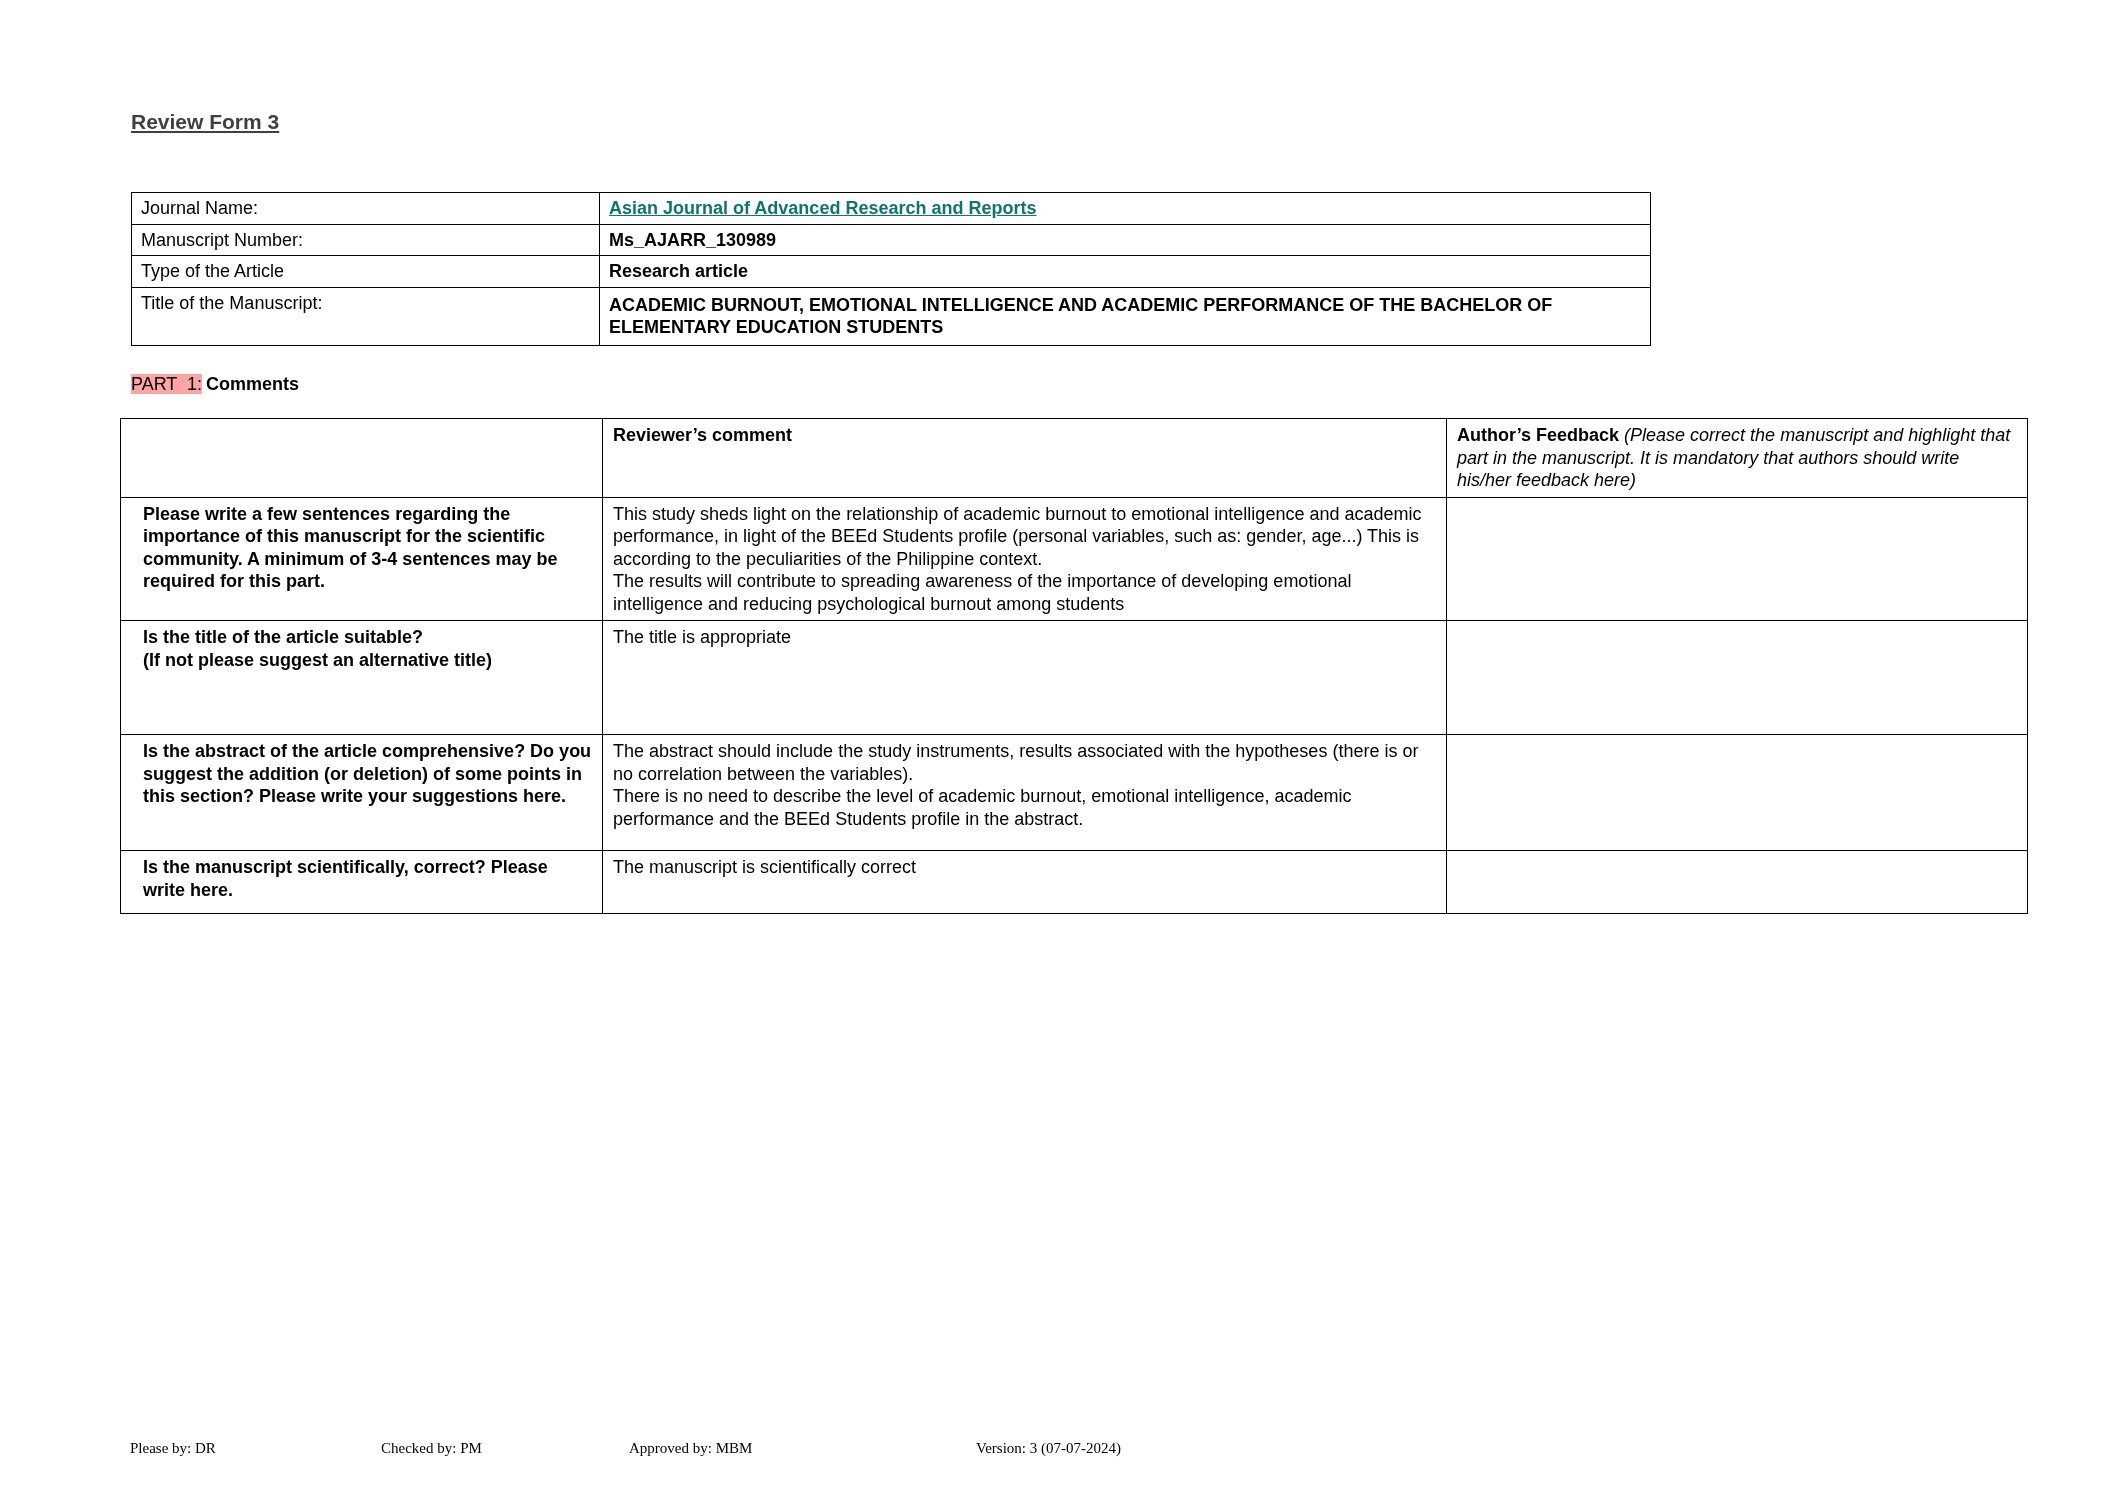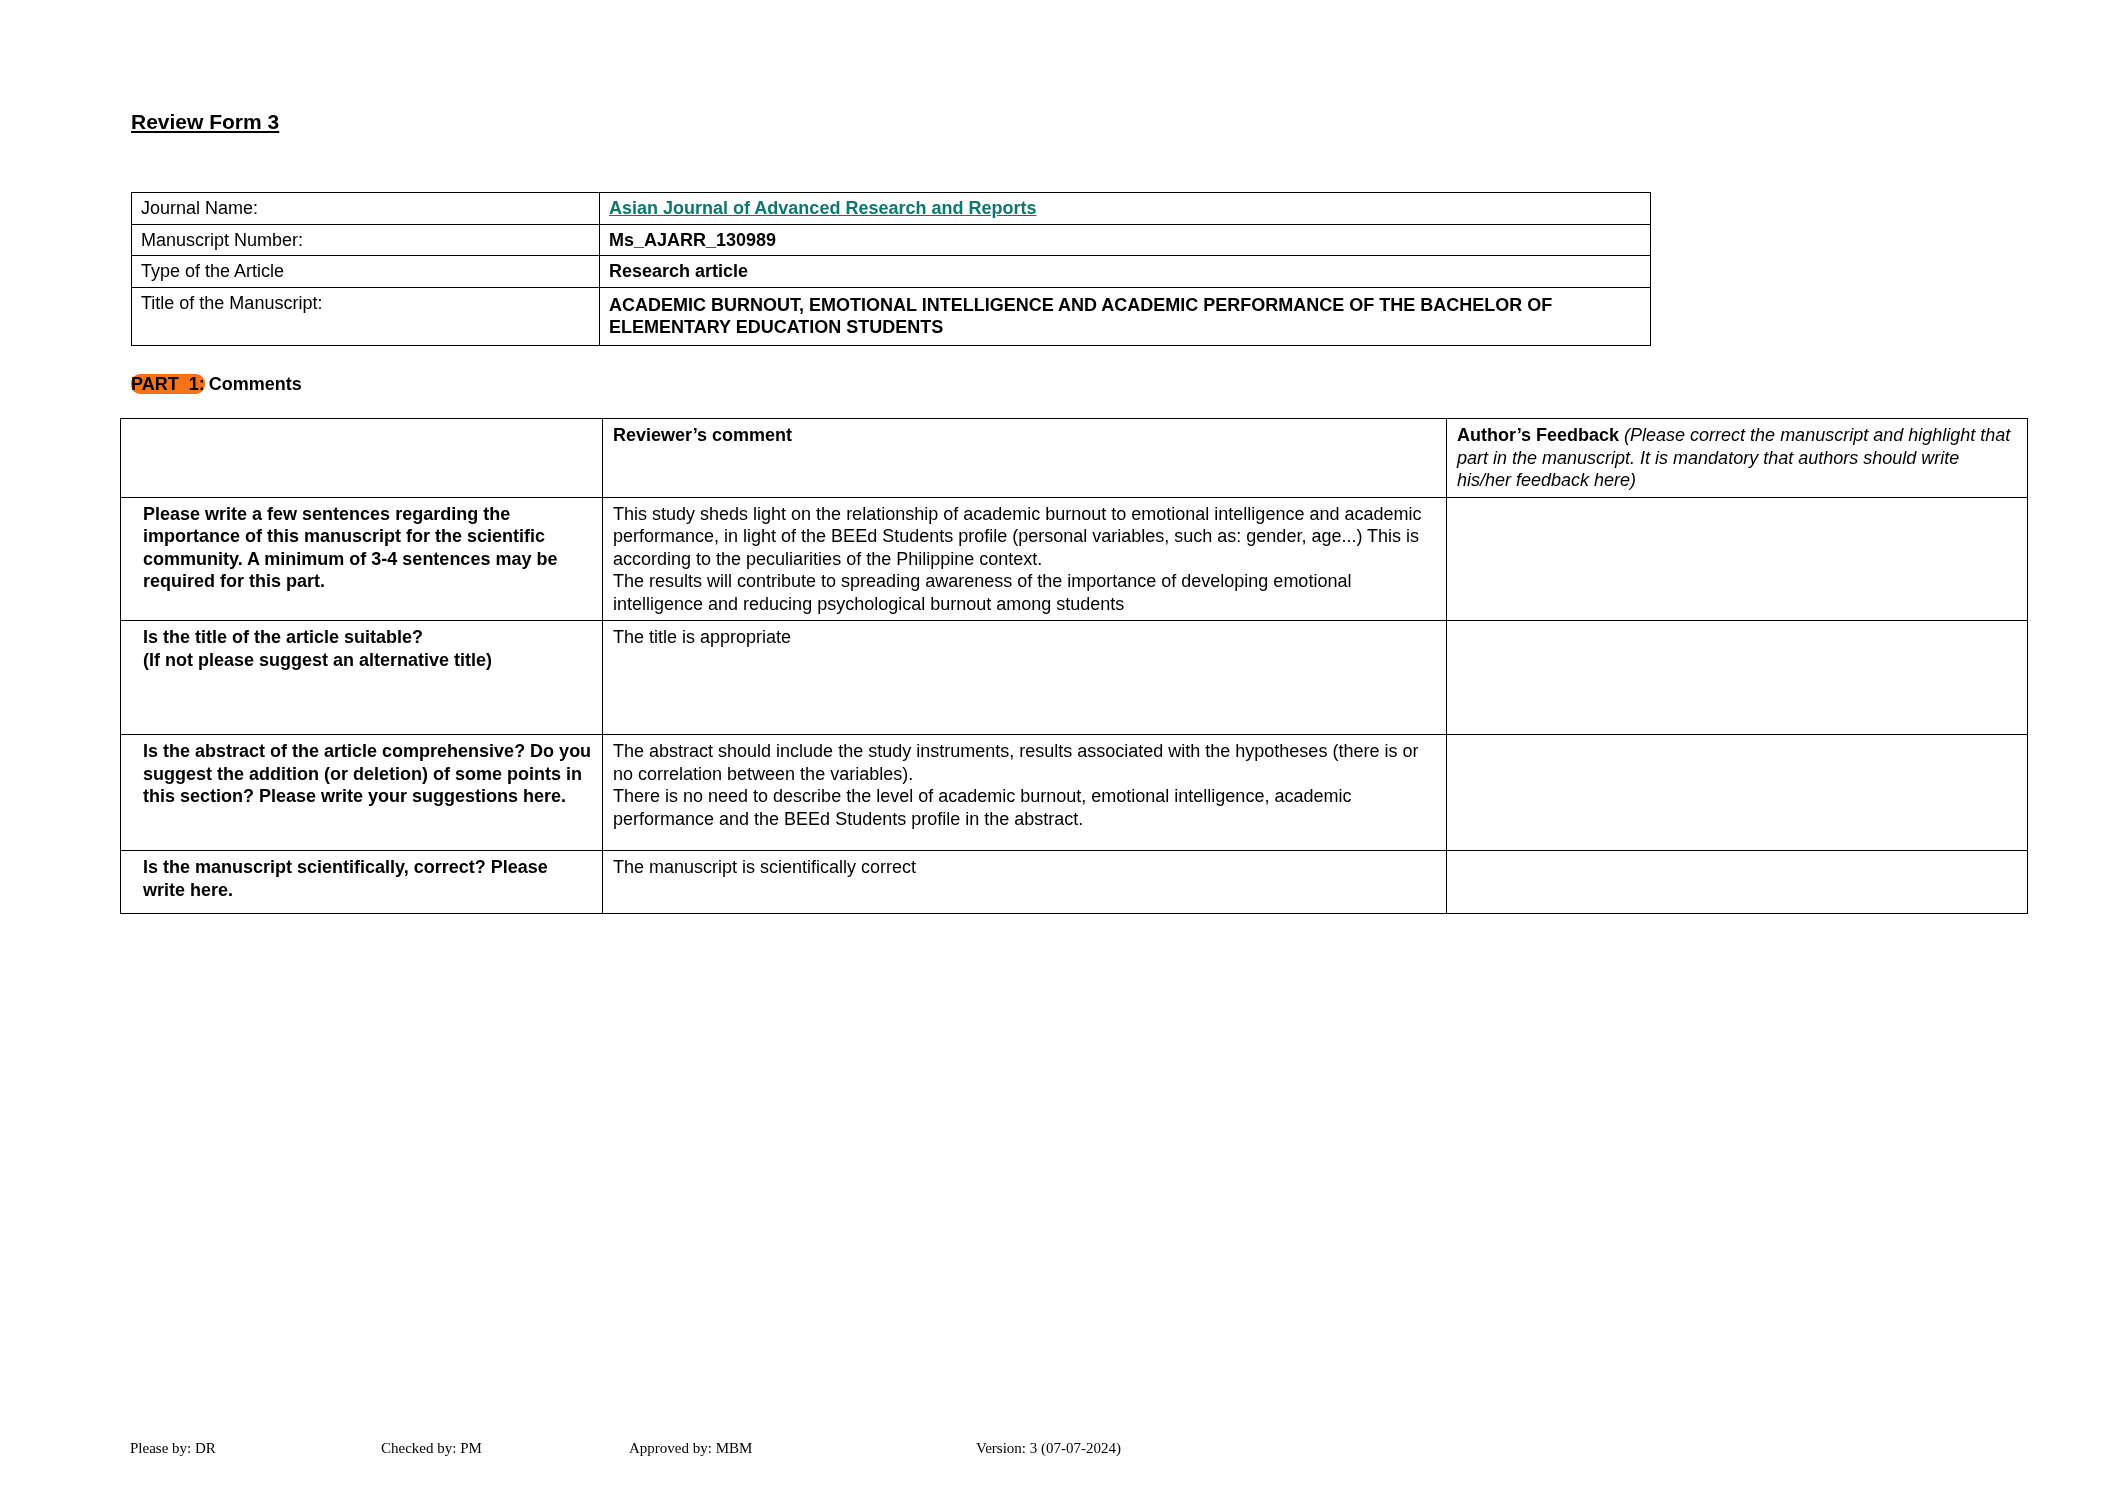--- a/index.html
+++ b/index.html
@@ -13,21 +13,21 @@
     background: #ffffff;
     overflow: hidden;
   }
 
   .doc-title {
     position: absolute;
     left: 131px;
     top: 110px;
     font-size: 21px;
     font-weight: bold;
-    color: #000000;
+    color: #404040;
     text-decoration: underline;
   }
 
   table { border-collapse: collapse; position: absolute; table-layout: fixed; }
   td {
     border: 1px solid #000;
     vertical-align: top;
     font-size: 18px;
     line-height: 1.25;
   }
@@ -36,24 +36,23 @@
   .meta-table { left: 131px; top: 192px; width: 1520px; }
   .meta-table td { padding: 4px 9px; }
   .meta-table .label { font-weight: normal; }
   .meta-table .value { font-weight: bold; }
   .meta-table .value a { color: #0f766e; text-decoration: underline; font-weight: bold; }
   .meta-table .mid { vertical-align: middle; }
 
   
   .part1-line { position: absolute; left: 131px; top: 374px; font-size: 18px; }
   .part1-line .hl {
-    background: #f97316;
-    font-weight: bold;
+    background: #fca5a5;
+    font-weight: normal;
     white-space: pre;
-    border-radius: 9px;
   }
   .part1-line .pt { font-weight: bold; margin-left: 4px; }
 
   
   .comments-table { left: 120px; top: 418px; width: 1908px; border-radius: 14px; }
   .comments-table td { padding: 5px 10px; }
   .comments-table td.q {
     padding-left: 22px;
     font-weight: bold;
     white-space: pre-line;

